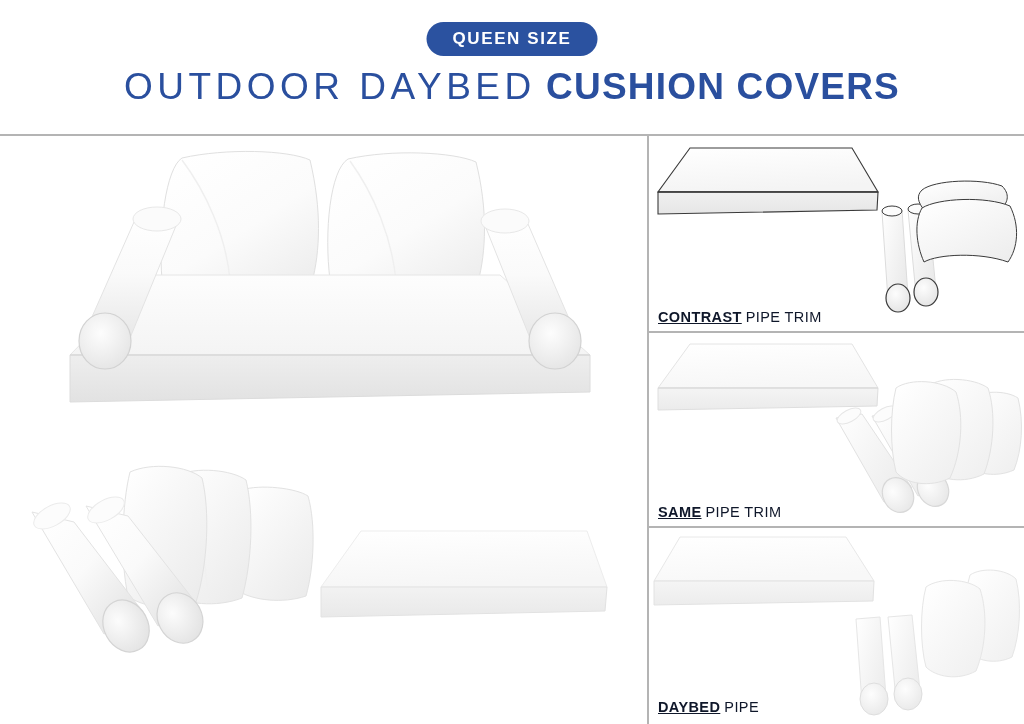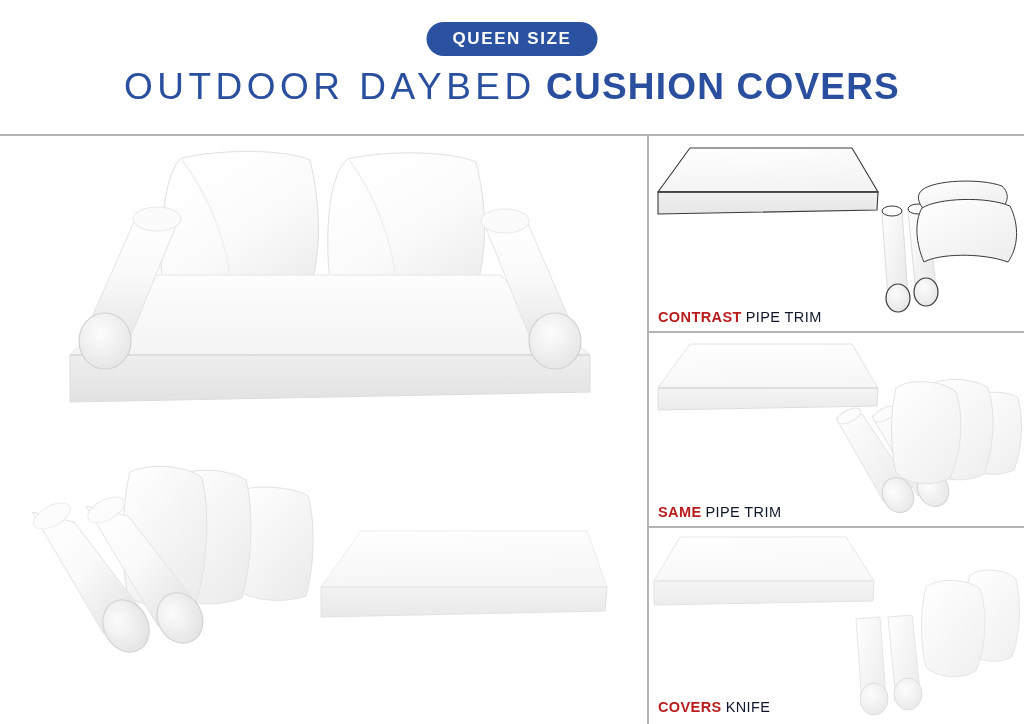--- a/index.html
+++ b/index.html
@@ -30,21 +30,21 @@
     position:absolute;left:0;top:134px;width:1024px;height:2px;background:#b4b4b4;
   }
 
   
   .rule-v{position:absolute;left:647px;top:136px;width:2px;height:588px;background:#b4b4b4;}
   .rule-p1{position:absolute;left:648px;top:331px;width:376px;height:2px;background:#b4b4b4;}
   .rule-p2{position:absolute;left:648px;top:526px;width:376px;height:2px;background:#b4b4b4;}
 
   
   .caption{position:absolute;font-size:14.5px;line-height:1;white-space:nowrap;}
-  .caption .c-bold{font-weight:bold;color:#b91c1c;letter-spacing:0.4px;}
+  .caption .c-bold{font-weight:bold;color:#0f172a;letter-spacing:0.4px;text-decoration:underline;}
   .caption .c-reg{font-weight:400;color:#0f172a;letter-spacing:0.4px;}
   #cap-contrast{left:658px;top:310px;}
   #cap-same{left:658px;top:505px;text-align:right;}
   #cap-knife{left:658px;top:700px;}
 
   
   .art{position:absolute;}
   svg{display:block;overflow:visible;}
 
   
@@ -344,16 +344,16 @@
     </svg>
   </div>
 
   <div class="caption" id="cap-contrast">
     <span class="c-bold">CONTRAST</span><span> </span><span class="c-reg">PIPE TRIM</span>
   </div>
   <div class="caption" id="cap-same">
     <span class="c-bold">SAME</span><span> </span><span class="c-reg">PIPE TRIM</span>
   </div>
   <div class="caption" id="cap-knife">
-    <span class="c-bold">COVERS</span><span> </span><span class="c-reg">KNIFE</span>
+    <span class="c-bold">DAYBED</span><span> </span><span class="c-reg">PIPE</span>
   </div>
 
 </div>
 
 </body></html>

